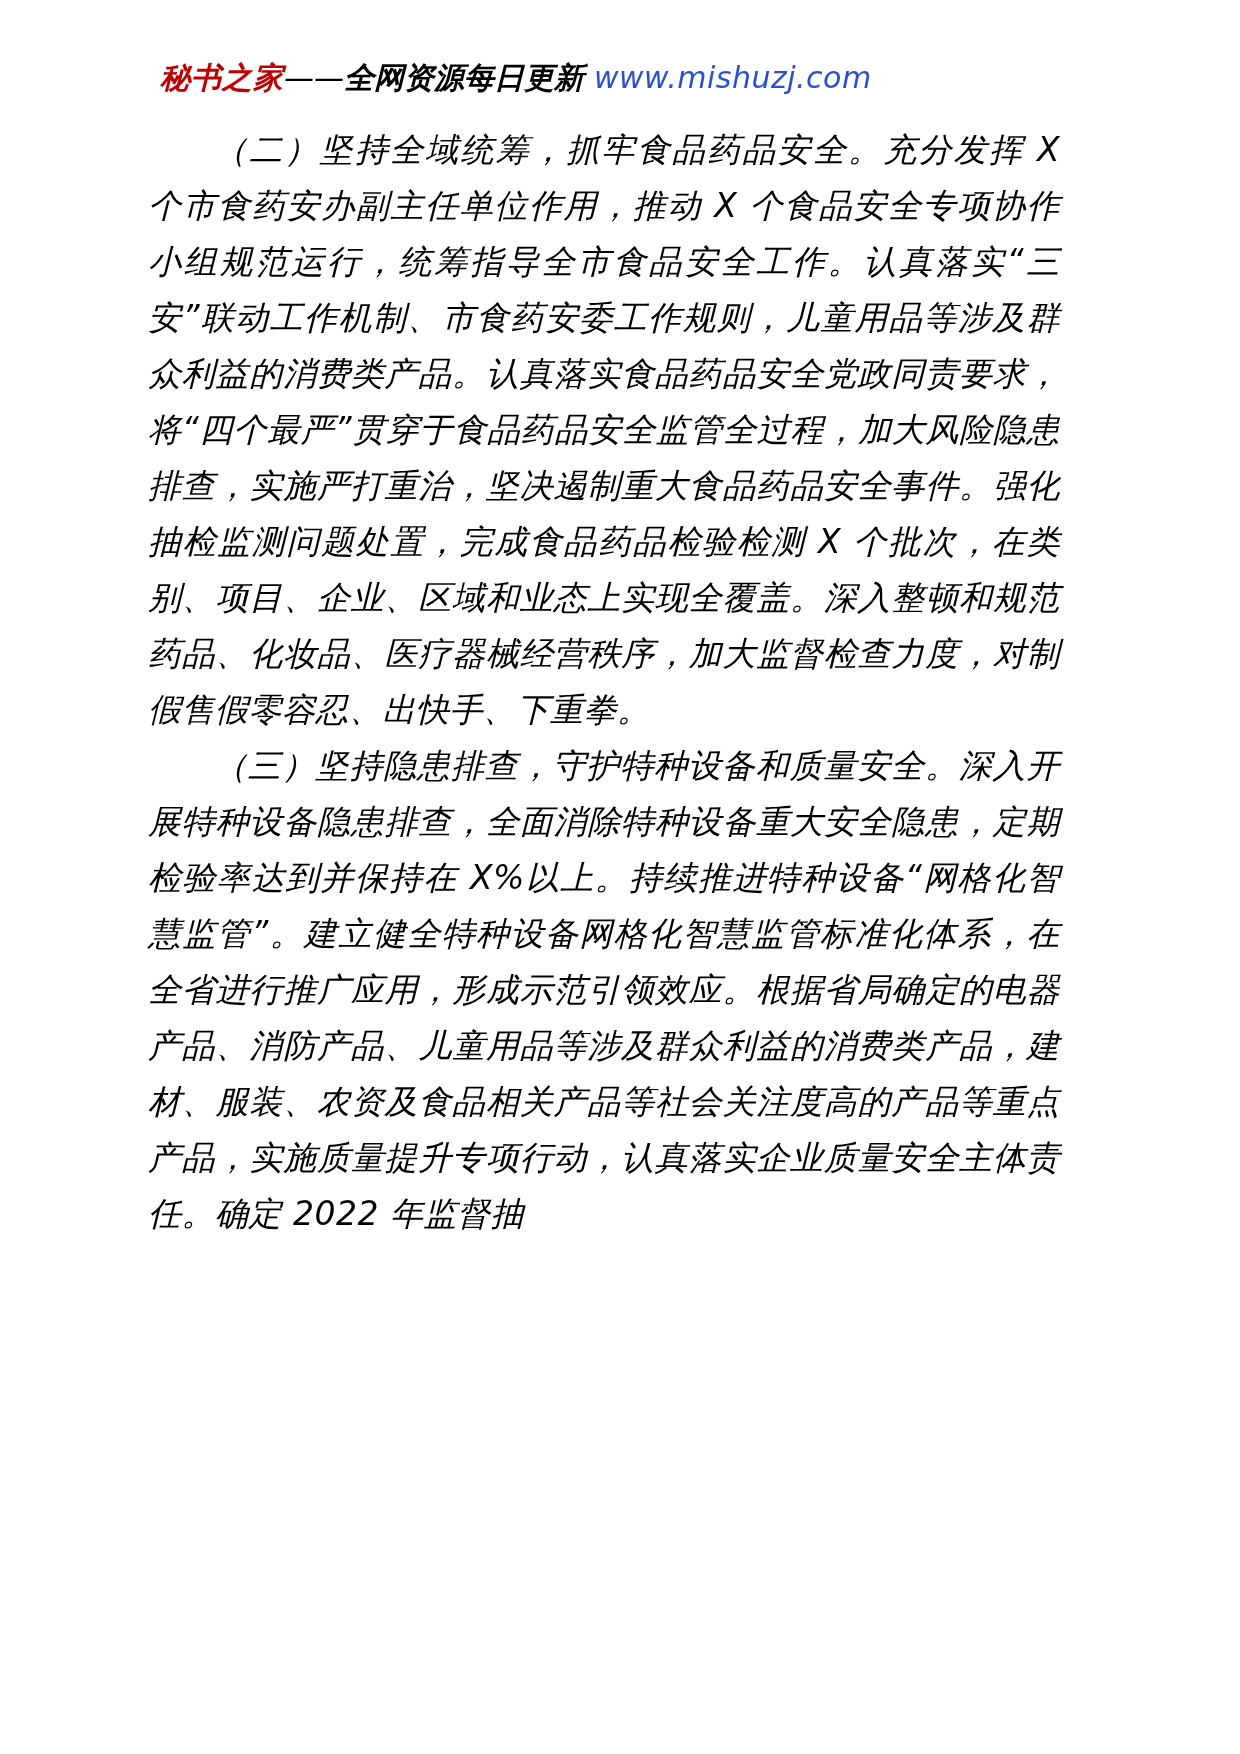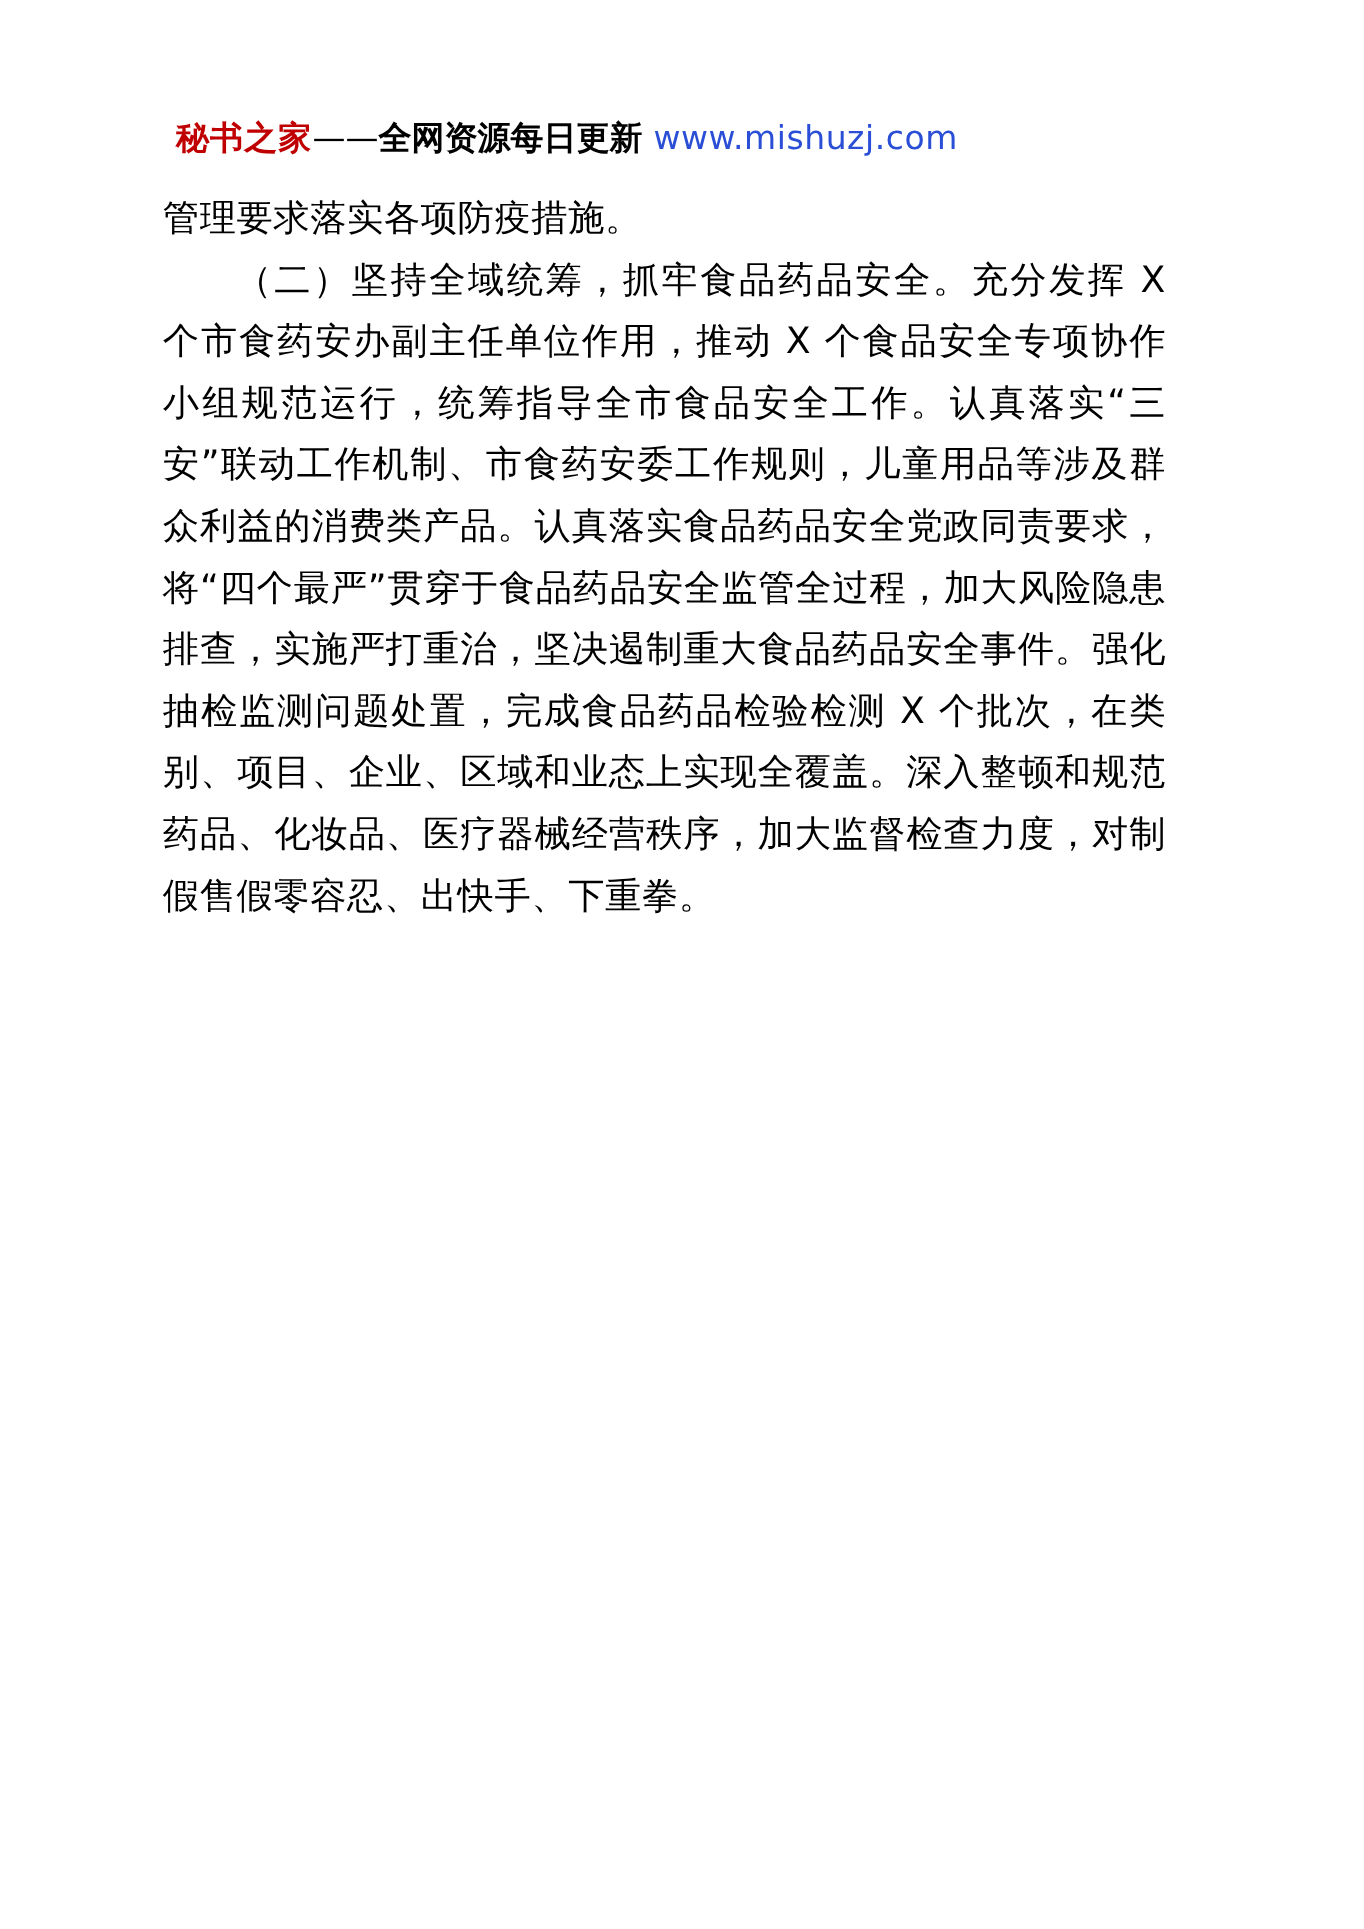--- a/index.html
+++ b/index.html
@@ -12,22 +12,23 @@
     height: 1754px;
     font-family: "DejaVu Sans", "Liberation Sans", sans-serif;
     color: #000000;
     position: relative;
     overflow: hidden;
   }
   .page {
     box-sizing: border-box;
     width: 1208px;
     height: 1754px;
-    padding: 108px 148px 0 148px;
+    padding: 60px 148px 0 148px;
     position: relative;
+    font-style: italic;
   }
   .watermark {
     font-size: 30px;
     line-height: 1.2;
     white-space: nowrap;
     margin-bottom: 26px;
     margin-left: 12px;
   }
   .watermark .brand {
     color: #c00000;
@@ -61,17 +62,17 @@
 </head>
 <body>
 
 <div class="page">
 
   <div class="watermark">
     <span class="brand">秘书之家</span><span class="sep">——</span><span class="tagline">全网资源每日更新</span><span class="url">www.mishuzj.com</span>
   </div>
 
   <div class="doc-body">
-    <p>管理要求落实各项防疫措施。</p>
     <p class="indent">（二）坚持全域统筹，抓牢食品药品安全。充分发挥 X 个市食药安办副主任单位作用，推动 X 个食品安全专项协作小组规范运行，统筹指导全市食品安全工作。认真落实“三安”联动工作机制、市食药安委工作规则，儿童用品等涉及群众利益的消费类产品。认真落实食品药品安全党政同责要求，将“四个最严”贯穿于食品药品安全监管全过程，加大风险隐患排查，实施严打重治，坚决遏制重大食品药品安全事件。强化抽检监测问题处置，完成食品药品检验检测 X 个批次，在类别、项目、企业、区域和业态上实现全覆盖。深入整顿和规范药品、化妆品、医疗器械经营秩序，加大监督检查力度，对制假售假零容忍、出快手、下重拳。</p>
+    <p class="indent">（三）坚持隐患排查，守护特种设备和质量安全。深入开展特种设备隐患排查，全面消除特种设备重大安全隐患，定期检验率达到并保持在 X%以上。持续推进特种设备“网格化智慧监管”。建立健全特种设备网格化智慧监管标准化体系，在全省进行推广应用，形成示范引领效应。根据省局确定的电器产品、消防产品、儿童用品等涉及群众利益的消费类产品，建材、服装、农资及食品相关产品等社会关注度高的产品等重点产品，实施质量提升专项行动，认真落实企业质量安全主体责任。确定 2022 年监督抽</p>
   </div>
 
 </div>
 
 </body></html>

